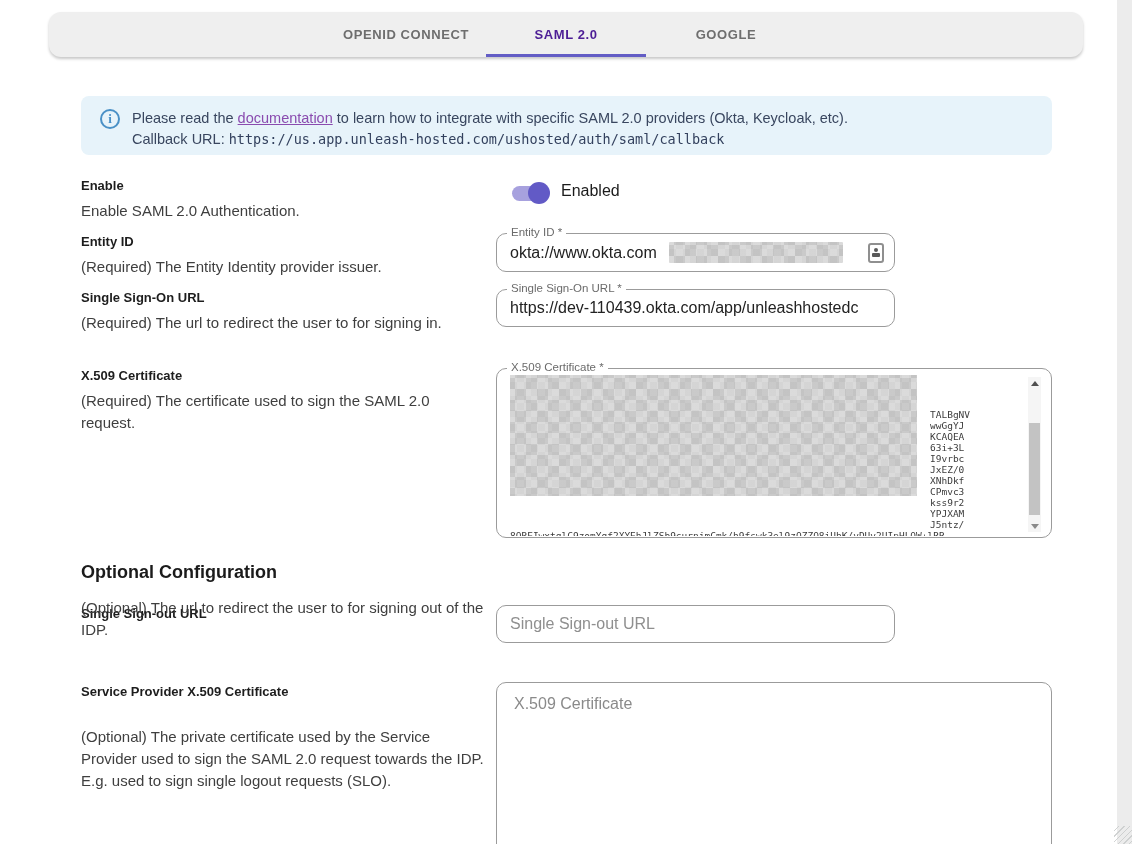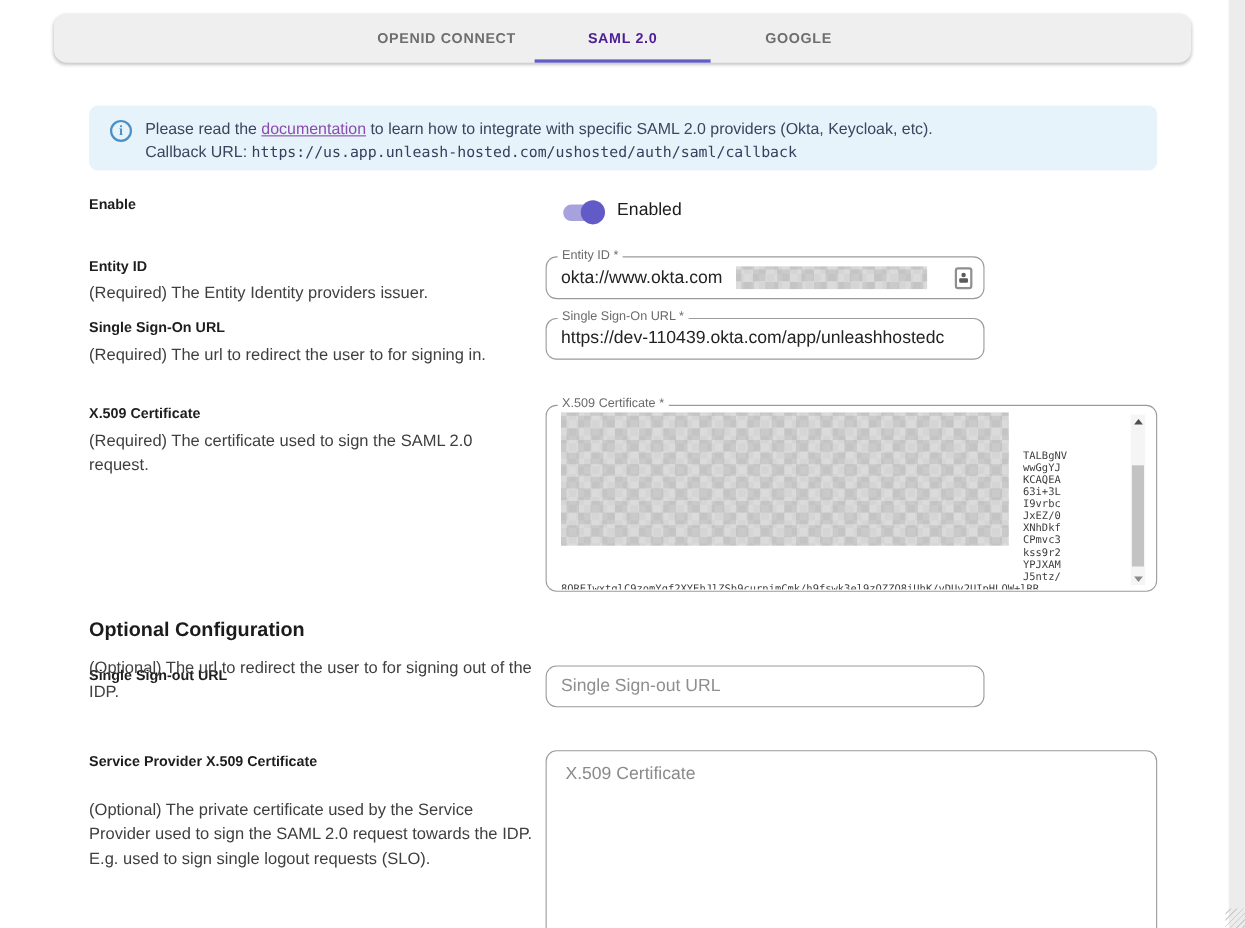--- a/index.html
+++ b/index.html
@@ -126,30 +126,31 @@
 
   <div class="alert">
     <div class="info-icon">i</div>
     <div class="alert-body">
       <div><span>Please read the </span><span class="alert-link">documentation</span><span> to learn how to integrate with specific SAML 2.0 providers (Okta, Keycloak, etc).</span></div>
       <div><span>Callback URL:</span> <span class="mono callback-url">https://us.app.unleash-hosted.com/ushosted/auth/saml/callback</span></div>
     </div>
   </div>
 
   <div class="doc-label" style="top:178px;">Enable</div>
+  <div class="doc-desc" style="top:200px;">Enable SAML 2.0 Authentication.</div>
   <div class="toggle-row">
     <div class="switch">
       <div class="track"></div>
       <div class="knob"></div>
     </div>
     <div class="toggle-label">Enabled</div>
   </div>
 
   <div class="doc-label" style="top:234px;">Entity ID</div>
-  <div class="doc-desc" style="top:256px;">(Required) The Entity Identity providers issuer.</div>
+  <div class="doc-desc" style="top:256px;">(Required) The Entity Identity provider issuer.</div>
   <div class="field" style="left:496px; top:233px; width:399px; height:39px;">
     <span class="field-label">Entity ID *</span>
     <div class="entity-field-inner">
       <span class="entity-value">okta://www.okta.com</span>
       <span class="redacted entity-redaction"></span>
       <span class="autofill-icon">
         <span class="dot"></span>
         <span class="bar"></span>
       </span>
     </div>

